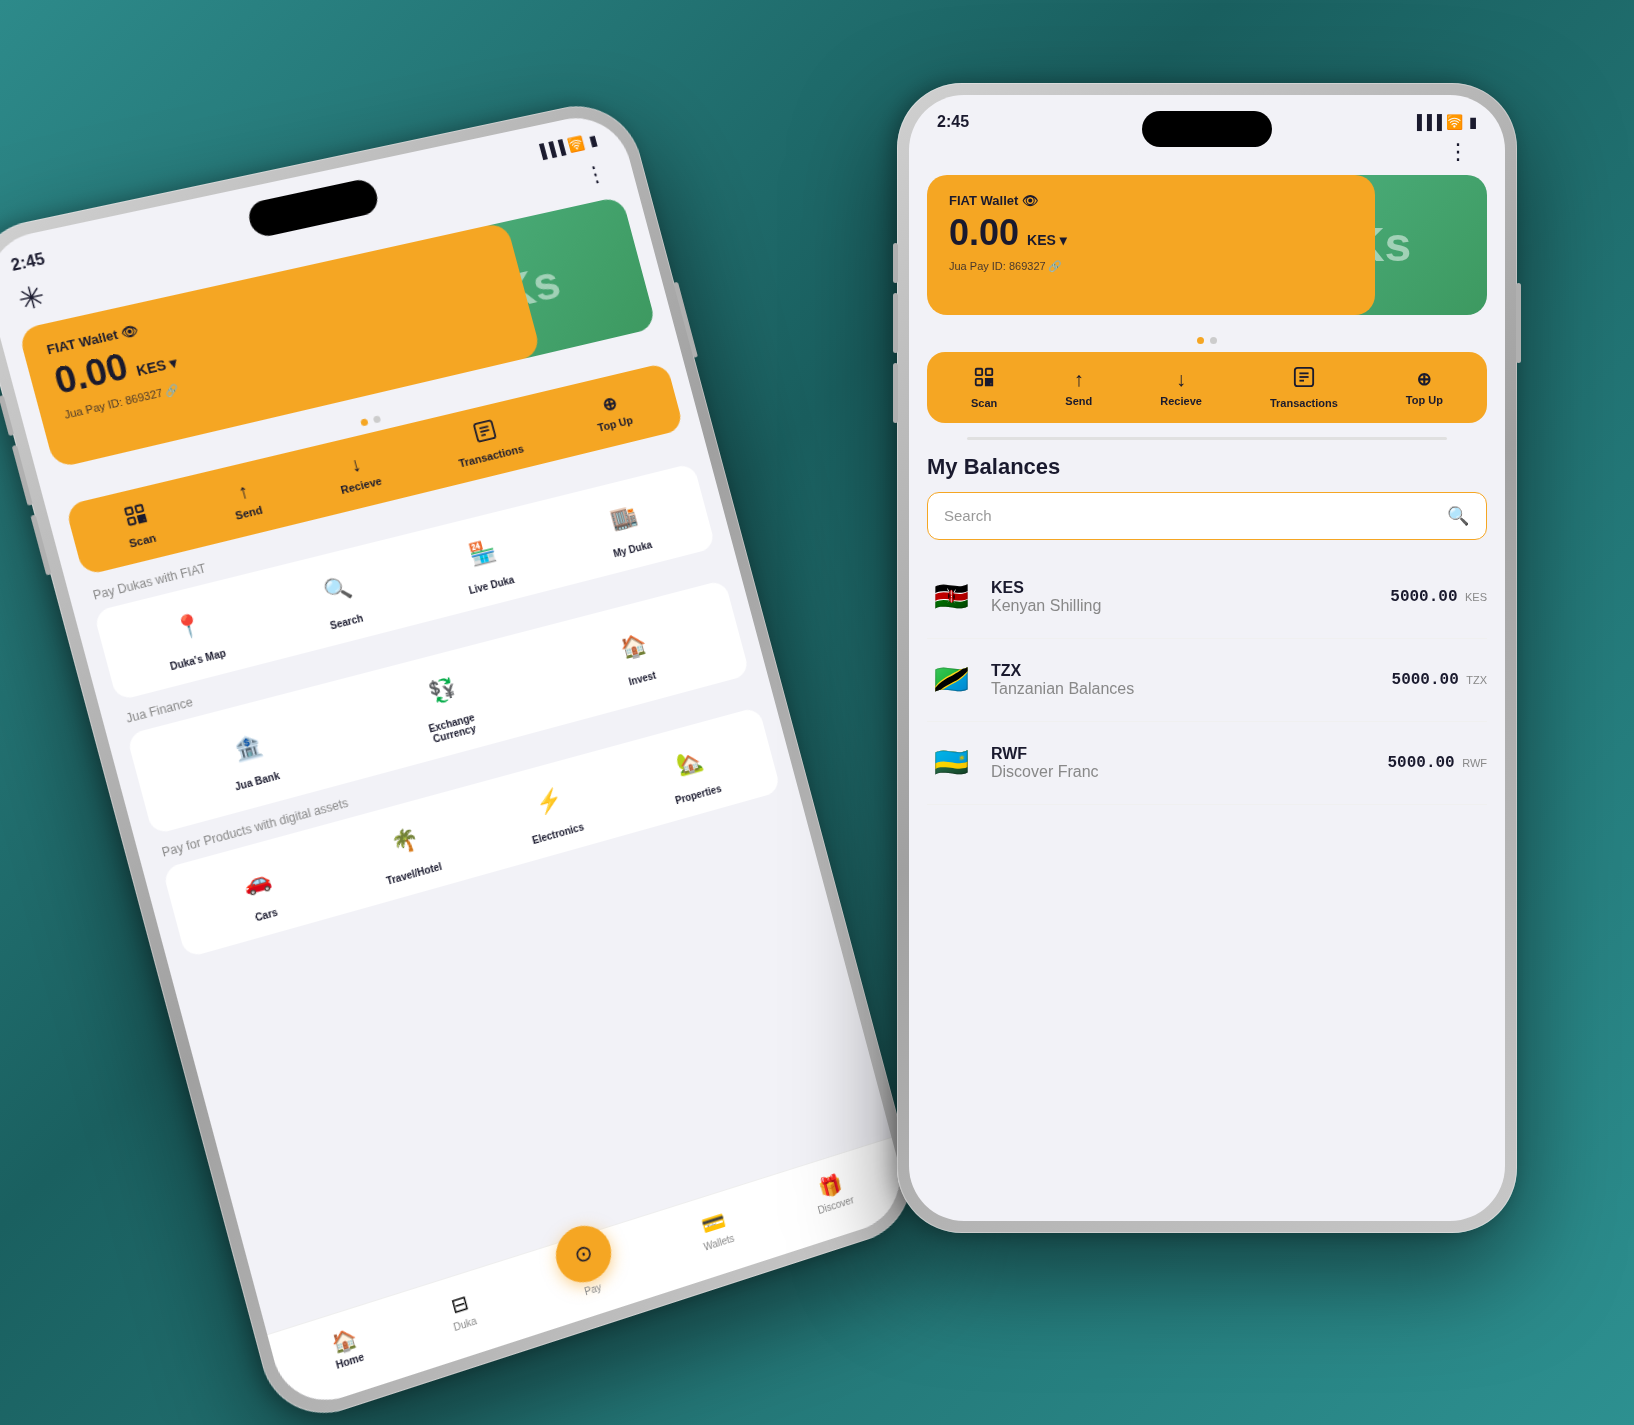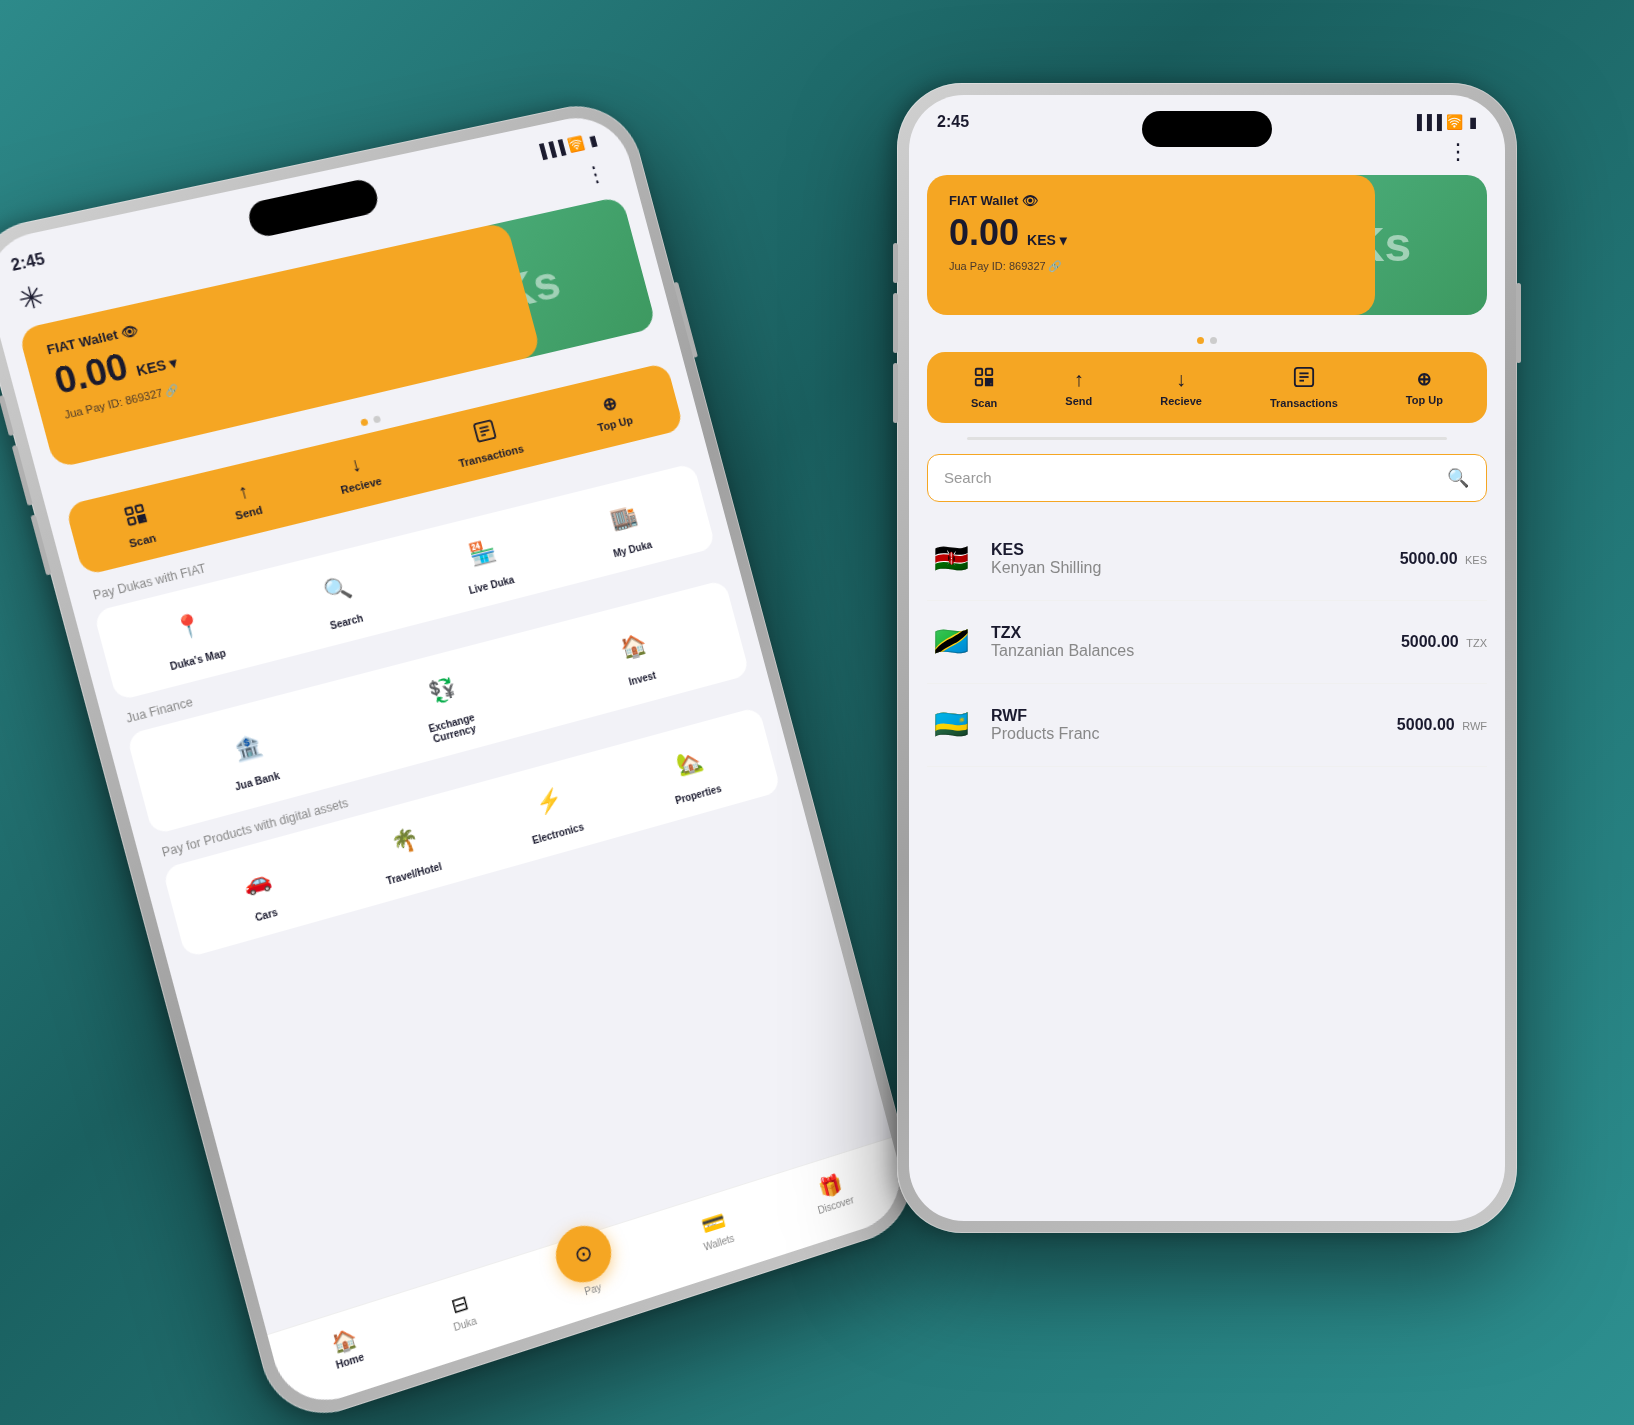--- a/index.html
+++ b/index.html
@@ -392,20 +392,21 @@
     }
 
     .balance-amount-wrap {
       text-align: right;
     }
 
     .balance-amount {
       font-size: 16px;
       font-weight: 700;
       color: #1a1a2e;
+      font-family: Liberation Mono, monospace;
     }
 
     .balance-unit {
       font-size: 11px;
       color: #888;
       margin-left: 3px;
     }
 
     .my-balances-title {
       font-size: 22px;
@@ -732,20 +733,21 @@
               <span class="action-label">Transactions</span>
             </div>
             <div class="action-item">
               <span class="action-icon" style="font-size:18px;">⊕</span>
               <span class="action-label">Top Up</span>
             </div>
           </div>
 
           <div style="height:3px;background:#e0e0e0;border-radius:2px;margin:6px 40px 14px;"></div>
 
+          <div class="my-balances-title">My Balances</div>
 
           <div class="search-box">
             <span class="search-input-text">Search</span>
             <span class="search-icon-el">🔍</span>
           </div>
 
           <div>
 
             <div class="balance-item">
               <div class="flag-circle">🇰🇪</div>
@@ -768,21 +770,21 @@
               <div class="balance-amount-wrap">
                 <span class="balance-amount">5000.00</span>
                 <span class="balance-unit">TZX</span>
               </div>
             </div>
 
             <div class="balance-item">
               <div class="flag-circle">🇷🇼</div>
               <div class="balance-info">
                 <div class="balance-currency-name">RWF</div>
-                <div class="balance-country">Products Franc</div>
+                <div class="balance-country">Discover Franc</div>
               </div>
               <div class="balance-amount-wrap">
                 <span class="balance-amount">5000.00</span>
                 <span class="balance-unit">RWF</span>
               </div>
             </div>
           </div>
         </div>
       </div>
     </div>

